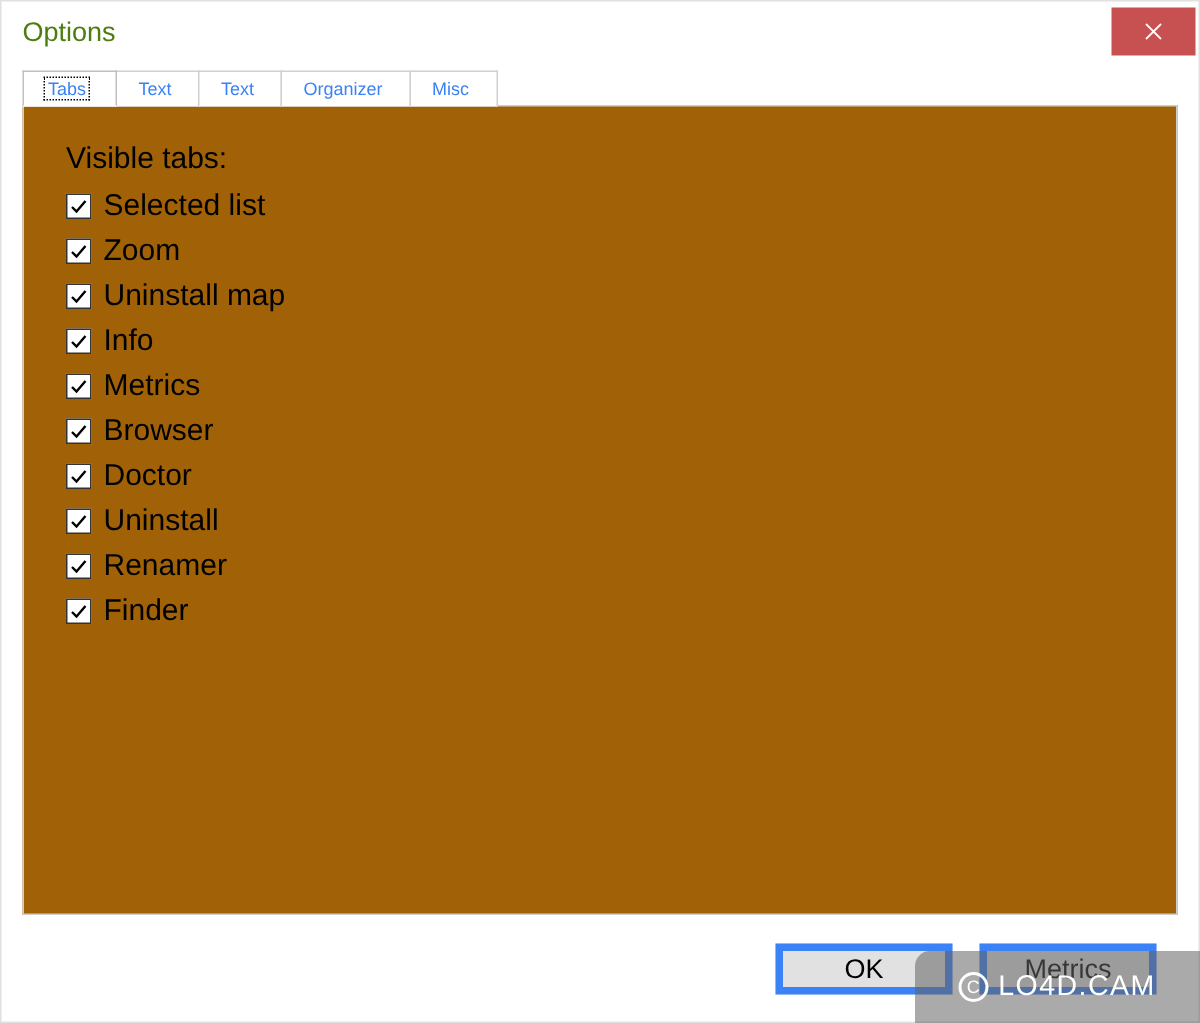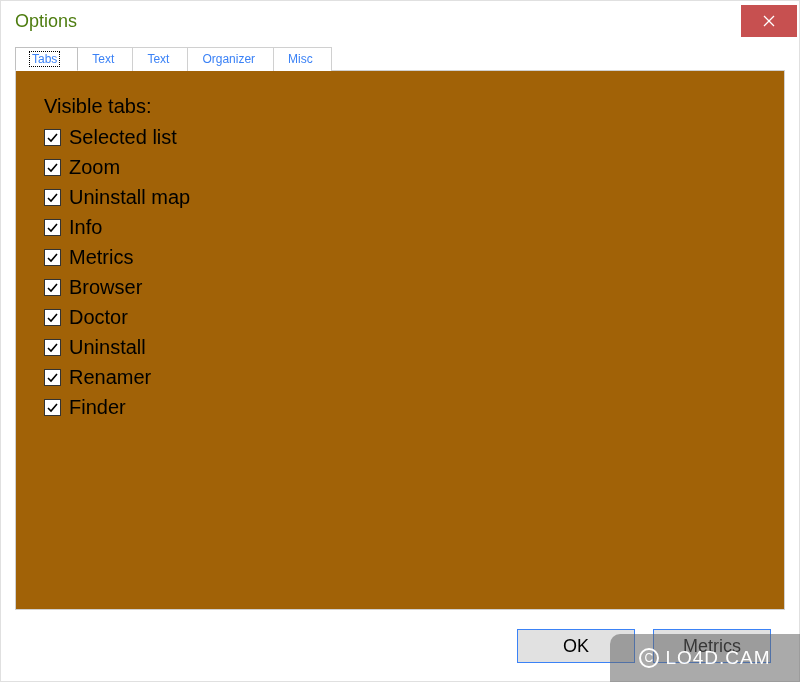--- a/index.html
+++ b/index.html
@@ -125,21 +125,21 @@
     }
     .button-bar {
       display: flex;
       justify-content: flex-end;
       gap: 18px;
       padding: 18px 28px 18px 0;
     }
     .btn {
       min-width: 118px;
       height: 34px;
-      border: 1px solid #3b82f6;
+      border: 5px solid #3b82f6;
       background: #e1e1e1;
       font-size: 18px;
       color: #000;
       display: flex;
       align-items: center;
       justify-content: center;
       cursor: pointer;
     }
     .watermark {
       position: absolute;

